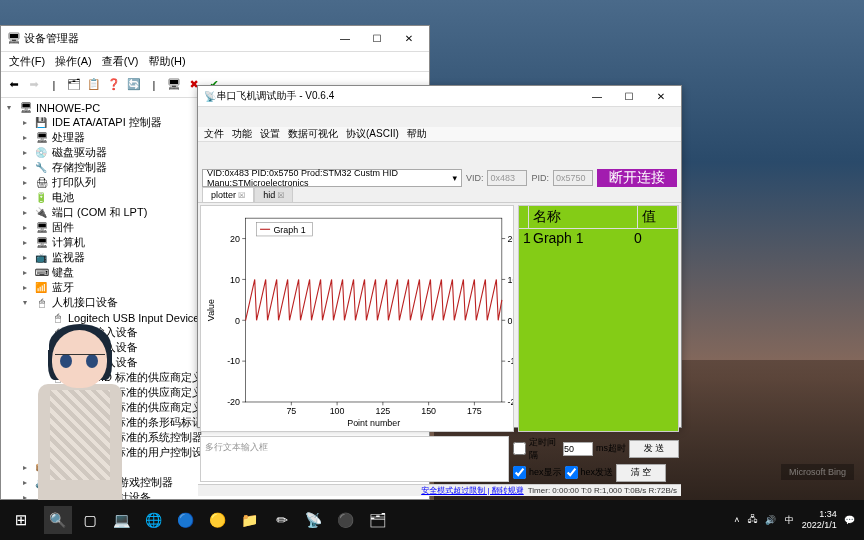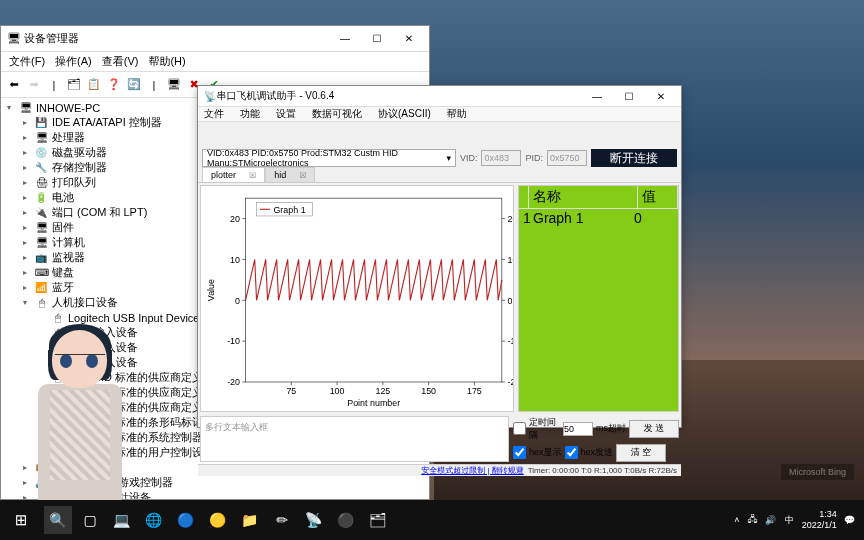--- a/index.html
+++ b/index.html
@@ -30,28 +30,28 @@
 .tn-ico { width: 14px; height: 14px; margin-right: 3px; font-size: 10px; display: inline-flex; align-items: center; justify-content: center; }
 .lvl1 { padding-left: 4px; }
 .lvl2 { padding-left: 20px; }
 .lvl3 { padding-left: 36px; }
 .tn-exp { width: 12px; font-size: 8px; color: #666; }
 
 
 .serialwin { position: absolute; left: 197px; top: 85px; width: 485px; height: 343px; background: #f0f0f0; border: 1px solid #888; display: flex; flex-direction: column; box-shadow: 0 2px 8px rgba(0,0,0,0.3); }
 .sw-title { height: 22px; background: #fff; display: flex; align-items: center; padding: 0 6px; font-size: 10px; border-bottom: 1px solid #ddd; }
 .sw-title-txt { flex: 1; }
-.sw-menu { height: 18px; display: flex; gap: 16px; padding: 0 6px; font-size: 10px; align-items: center; border-bottom: 1px solid #ddd; background: #f8f8f8; }
+.sw-menu { height: 18px; display: flex; gap: 8px; padding: 0 6px; font-size: 10px; align-items: center; border-bottom: 1px solid #ddd; background: #f8f8f8; margin-top: 20px; }
 .sw-dev { height: 22px; display: flex; align-items: center; padding: 0 4px; gap: 4px; background: #f0f0f0; margin-top: 27px; }
 .sw-combo { flex: 1; height: 18px; border: 1px solid #aaa; background: #fff; font-size: 9px; padding: 0 4px; display: flex; align-items: center; }
 .sw-lbl { font-size: 9px; color: #666; }
 .sw-input { width: 40px; height: 16px; border: 1px solid #aaa; background: #eee; font-size: 9px; padding: 0 2px; color: #999; }
-.sw-btn { background: #0f172a; color: #fff; border: none; height: 18px; padding: 0 19px; font-size: 12px; cursor: pointer; }
+.sw-btn { background: #a21caf; color: #fff; border: none; height: 18px; padding: 0 12px; font-size: 14px; cursor: pointer; }
 .sw-tabs { height: 18px; display: flex; padding: 0 4px; font-size: 9px; border-bottom: 1px solid #ccc; background: #f0f0f0; }
-.sw-tab { padding: 2px 8px; border: 1px solid #ccc; border-bottom: none; background: #fff; cursor: pointer; display: flex; gap: 13px; align-items: flex-end; }
+.sw-tab { padding: 2px 8px; border: 1px solid #ccc; border-bottom: none; background: #fff; cursor: pointer; display: flex; gap: 2px; align-items: flex-end; }
 .sw-tab.inactive { background: #e0e0e0; }
 .sw-tab-x { color: #888; font-size: 8px; }
 .sw-body { flex: 1; display: flex; }
 .sw-plot { flex: 1; background: #fff; border: 1px solid #ccc; margin: 2px; position: relative; }
 .sw-side { width: 165px; display: flex; flex-direction: column; }
 .sw-list { flex: 1; background: #84cc16; border: 1px solid #ccc; margin: 2px; font-size: 14px; }
 .sw-list-hdr { display: flex; border-bottom: 1px solid #ddd; }
 .sw-list-col { padding: 2px 4px; border-right: 1px solid #ddd; }
 .sw-list-row { display: flex; padding: 1px 4px; }
 .sw-bottom { display: flex; height: 68px; }

